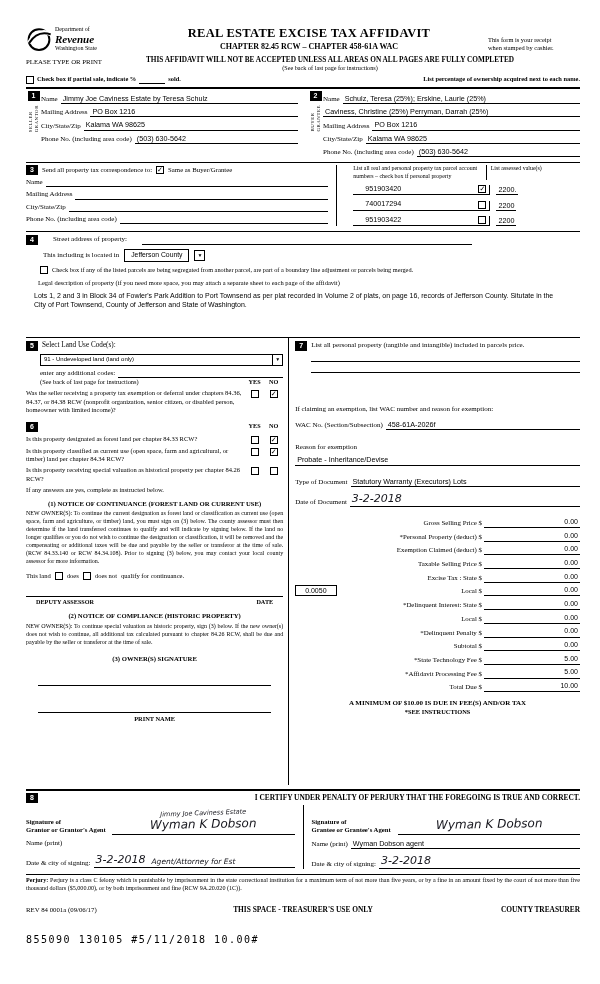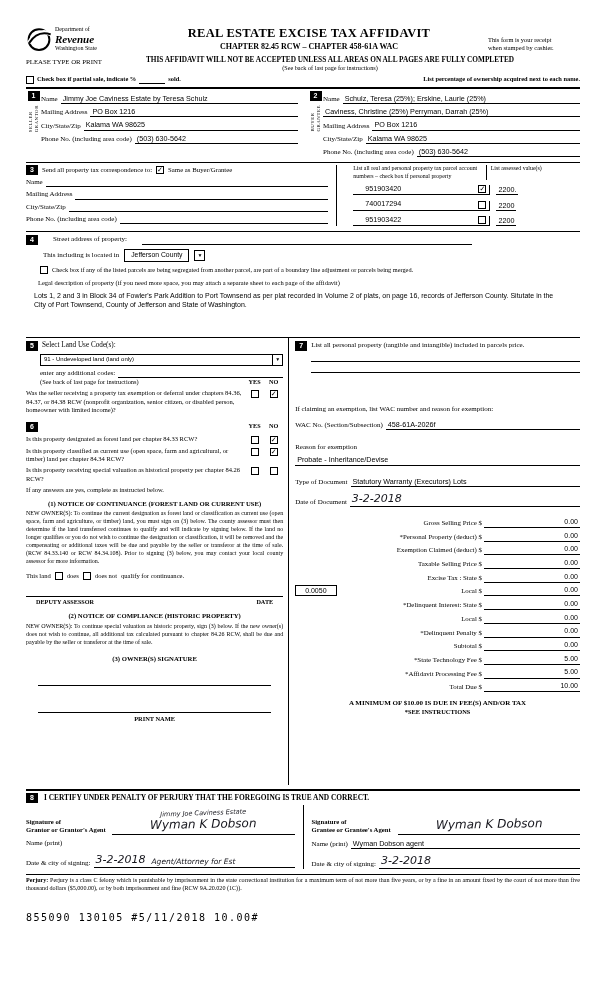--- a/index.html
+++ b/index.html
@@ -92,21 +92,21 @@
 .fee{display:flex;align-items:flex-end;margin-top:2.6px}
 .flab{flex:1;text-align:right;font-size:6.9px;padding-right:2px}
 .fline{width:96px;border-bottom:1px solid #000;text-align:right;padding:0 2px;min-height:9px}
 .fval{font-family:"Liberation Sans",sans-serif;font-size:7px}
 .rate{border:1px solid #000;padding:0 9px;font-family:"Liberation Sans",sans-serif;font-size:7px;margin-right:6px;flex:none}
 .minnote{font-weight:bold;text-align:center;font-size:7px;margin-top:7px}
 .seeinstr{font-weight:bold;text-align:center;font-size:6.4px}
 
 .s8{border-top:2px solid #000;margin-top:4px;padding-top:2px}
 .s8h{display:flex;align-items:center;gap:6px}
-.certify{flex:1;text-align:left;font-weight:bold;font-size:7.4px}
+.certify{flex:1;text-align:right;font-weight:bold;font-size:7.4px}
 .s8cols{display:flex;margin-top:2px}
 .s8col{flex:1;padding-right:8px}
 .s8col+.s8col{border-left:1px solid #000;padding-left:8px;padding-right:0}
 .sigrow{display:flex;align-items:flex-end;min-height:30px}
 .siglbl{width:86px;font-weight:bold;font-size:6.7px;line-height:1.25;flex:none}
 .sigarea{flex:1;border-bottom:1px solid #000;text-align:center;padding-bottom:1px}
 .hand-note{font-size:6.5px;transform:rotate(-2deg)}
 .hand-sig{font-size:12px;transform:rotate(-1deg)}
 .hand-date{font-size:11px}
 .hand-extra{font-size:7.5px}
@@ -558,16 +558,21 @@
         </div>
       </div>
     </div>
   </div>
 
   <div class="perjury">
     <span class="b">Perjury:</span>
     <span>Perjury is a class C felony which is punishable by imprisonment in the state correctional institution for a maximum term of not more than five years, or by a fine in an amount fixed by the court of not more than five thousand dollars ($5,000.00), or by both imprisonment and fine (RCW 9A.20.020 (1C)).</span>
   </div>
 
+  <div class="footrow">
+    <span class="rev">REV 84 0001a (09/06/17)</span>
+    <span class="space">THIS SPACE - TREASURER'S USE ONLY</span>
+    <span class="treas">COUNTY TREASURER</span>
+  </div>
 
   <div class="stamp">855090 130105  #5/11/2018 10.00#</div>
 
 </div>
 
 </body></html>

